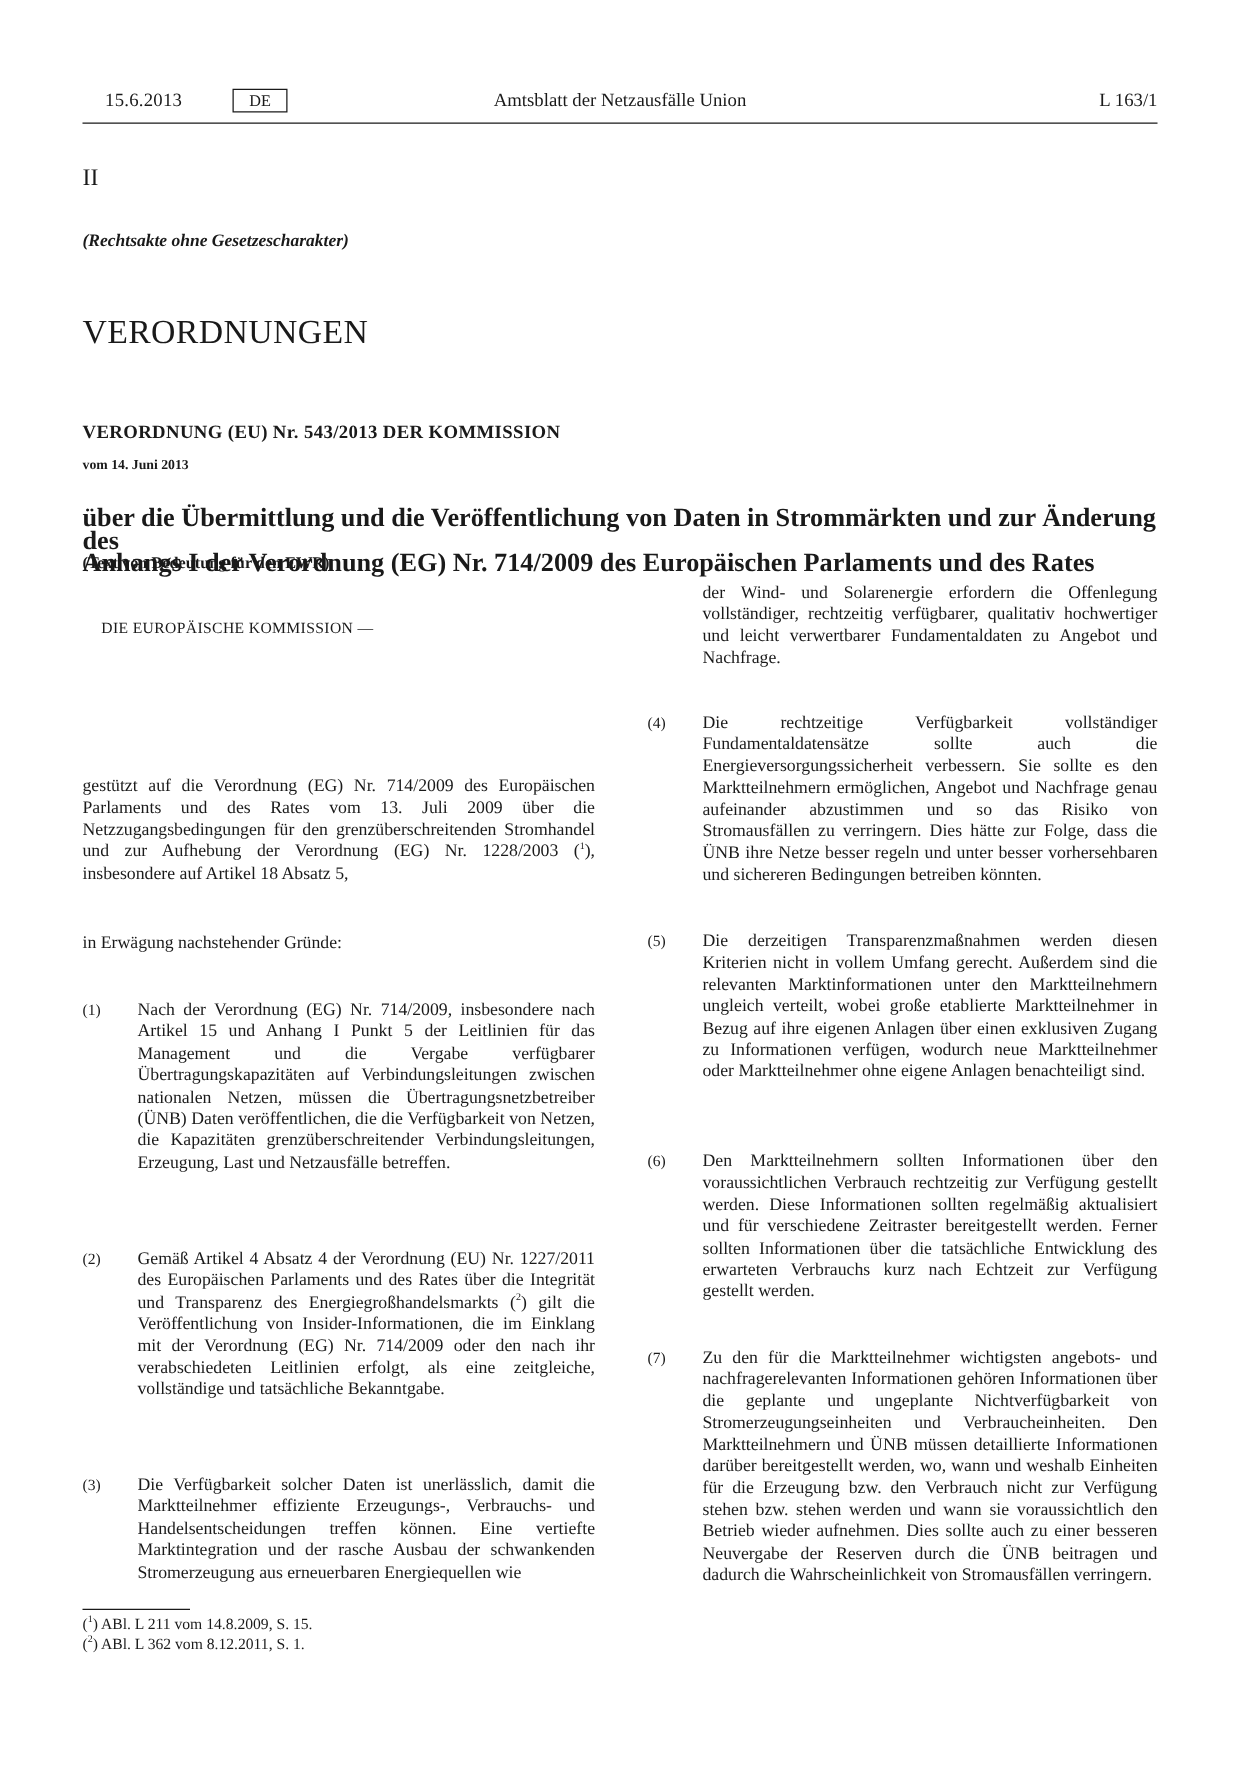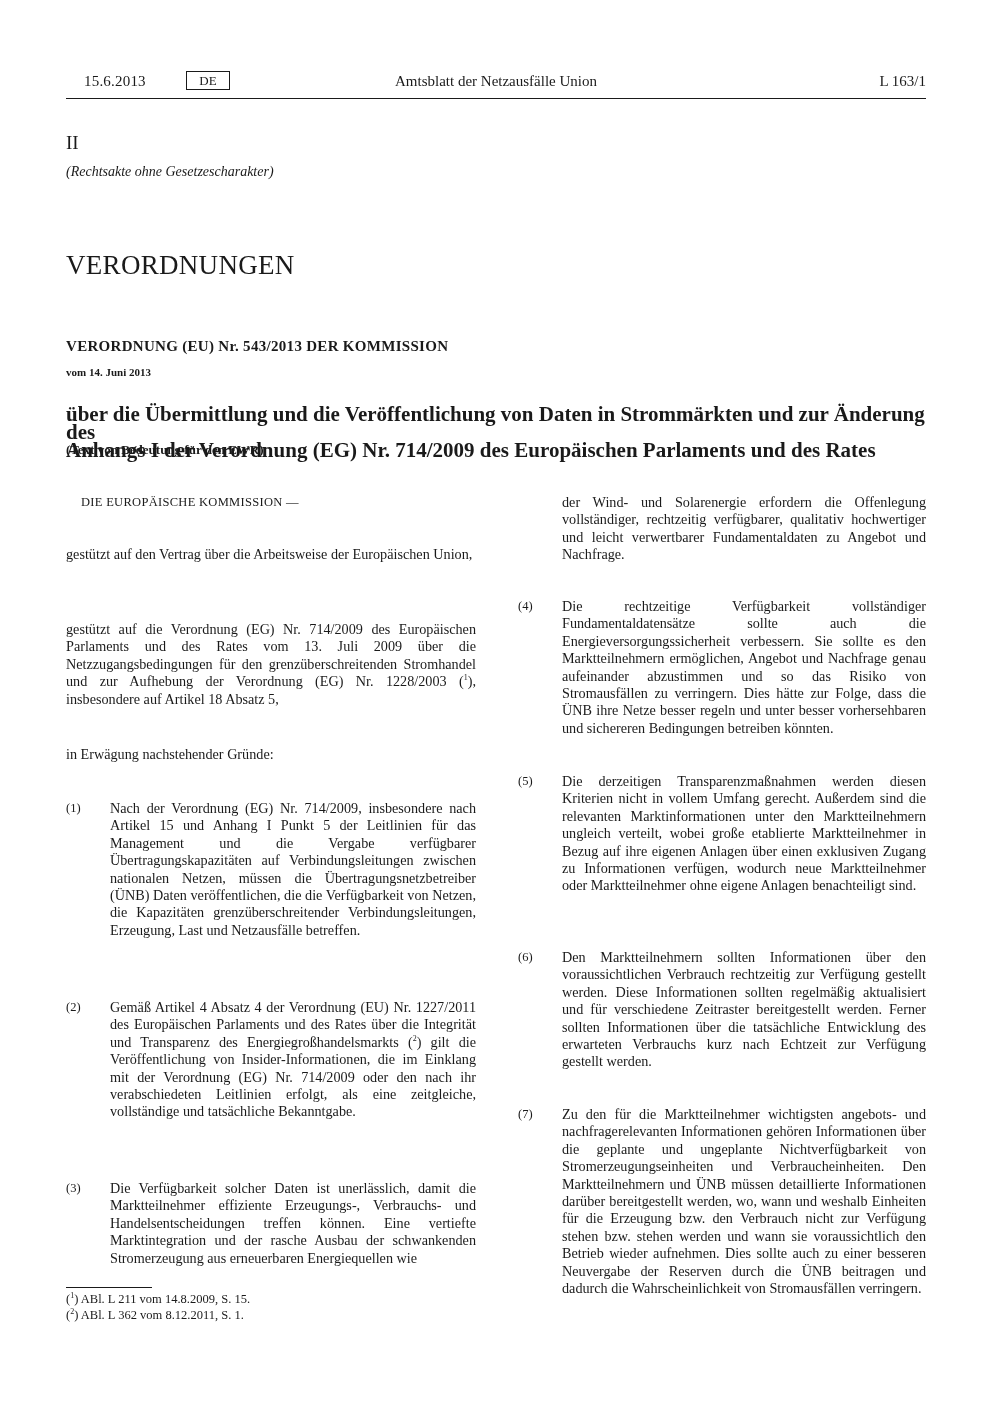--- a/index.html
+++ b/index.html
@@ -46,21 +46,21 @@
       height: 0;
       border-top: 1.5px solid #1a1a1a;
     }
     .center-block {
       position: absolute;
       left: 66px;
       width: 860px;
       text-align: left;
     }
     .part-number { top: 132px; font-size: 19px; }
-    .part-sub { top: 164px; font-size: 14px; font-style: italic; }
+    .part-sub { top: 186px; font-size: 14px; font-style: italic; font-weight: bold; }
     .section-title { top: 250px; font-size: 27px; letter-spacing: 0.3px; }
     .reg-title { top: 338px; font-size: 15px; font-weight: bold; letter-spacing: 0.3px; }
     .reg-date { top: 366px; font-size: 11px; font-weight: bold; }
     .reg-subject { top: 405px; font-size: 21px; font-weight: bold; line-height: 18px; }
     .reg-eea { top: 442px; font-size: 13px; font-weight: bold; }
 
     .col {
       position: absolute;
       font-size: 14.2px;
       line-height: 17.4px;
@@ -133,21 +133,20 @@
 <div class="center-block reg-date">vom 14. Juni 2013</div>
 <div class="center-block reg-subject">
   <div>über die Übermittlung und die Veröffentlichung von Daten in Strommärkten und zur Änderung des</div>
   <div>Anhangs I der Verordnung (EG) Nr. 714/2009 des Europäischen Parlaments und des Rates</div>
 </div>
 <div class="center-block reg-eea">(Text von Bedeutung für den EWR)</div>
 
 <div class="col col-left" style="top:492px; height:800px;">
   <p class="para smallcaps" style="top:2px;margin-left:15px;">DIE EUROPÄISCHE KOMMISSION —</p>
 
-  <p class="para" style="top:54px;">gestützt auf den Vertrag über die Arbeitsweise der Europäischen Union,</p>
 
   <p class="para" style="top:129px;">
     <span>gestützt auf die Verordnung (EG) Nr. 714/2009 des Europäischen Parlaments und des Rates vom 13. Juli 2009 über die Netzzugangsbedingungen für den grenzüberschreitenden Stromhandel und zur Aufhebung der Verordnung (EG) Nr. 1228/2003 (</span><sup>1</sup><span>), insbesondere auf Artikel 18 Absatz 5,</span>
   </p>
 
   <p class="para" style="top:254px;">in Erwägung nachstehender Gründe:</p>
 
   <div class="recital" style="top:308px;">
     <span class="num">(1)</span>
     <div class="text">Nach der Verordnung (EG) Nr. 714/2009, insbesondere nach Artikel 15 und Anhang I Punkt 5 der Leitlinien für das Management und die Vergabe verfügbarer Übertragungskapazitäten auf Verbindungsleitungen zwischen nationalen Netzen, müssen die Übertragungsnetzbetreiber (ÜNB) Daten veröffentlichen, die die Verfügbarkeit von Netzen, die Kapazitäten grenzüberschreitender Verbindungsleitungen, Erzeugung, Last und Netzausfälle betreffen.</div>
@@ -163,21 +162,21 @@
     <div class="text">Die Verfügbarkeit solcher Daten ist unerlässlich, damit die Marktteilnehmer effiziente Erzeugungs-, Verbrauchs- und Handelsentscheidungen treffen können. Eine vertiefte Marktintegration und der rasche Ausbau der schwankenden Stromerzeugung aus erneuerbaren Energiequellen wie</div>
   </div>
 </div>
 
 <div class="footnote-rule"></div>
 <div class="footnotes">
   <div>(<sup>1</sup>) <span>ABl. L 211 vom 14.8.2009, S. 15.</span></div>
   <div>(<sup>2</sup>) <span>ABl. L 362 vom 8.12.2011, S. 1.</span></div>
 </div>
 
-<div class="col col-right" style="top:492px; height:830px;">
+<div class="col col-right" style="top:464px; height:830px;">
   <div class="recital" style="top:2px;">
     <div class="text">der Wind- und Solarenergie erfordern die Offenlegung vollständiger, rechtzeitig verfügbarer, qualitativ hochwertiger und leicht verwertbarer Fundamentaldaten zu Angebot und Nachfrage.</div>
   </div>
 
   <div class="recital" style="top:106px;">
     <span class="num">(4)</span>
     <div class="text">Die rechtzeitige Verfügbarkeit vollständiger Fundamentaldatensätze sollte auch die Energieversorgungssicherheit verbessern. Sie sollte es den Marktteilnehmern ermöglichen, Angebot und Nachfrage genau aufeinander abzustimmen und so das Risiko von Stromausfällen zu verringern. Dies hätte zur Folge, dass die ÜNB ihre Netze besser regeln und unter besser vorhersehbaren und sichereren Bedingungen betreiben könnten.</div>
   </div>
 
   <div class="recital" style="top:281px;">

